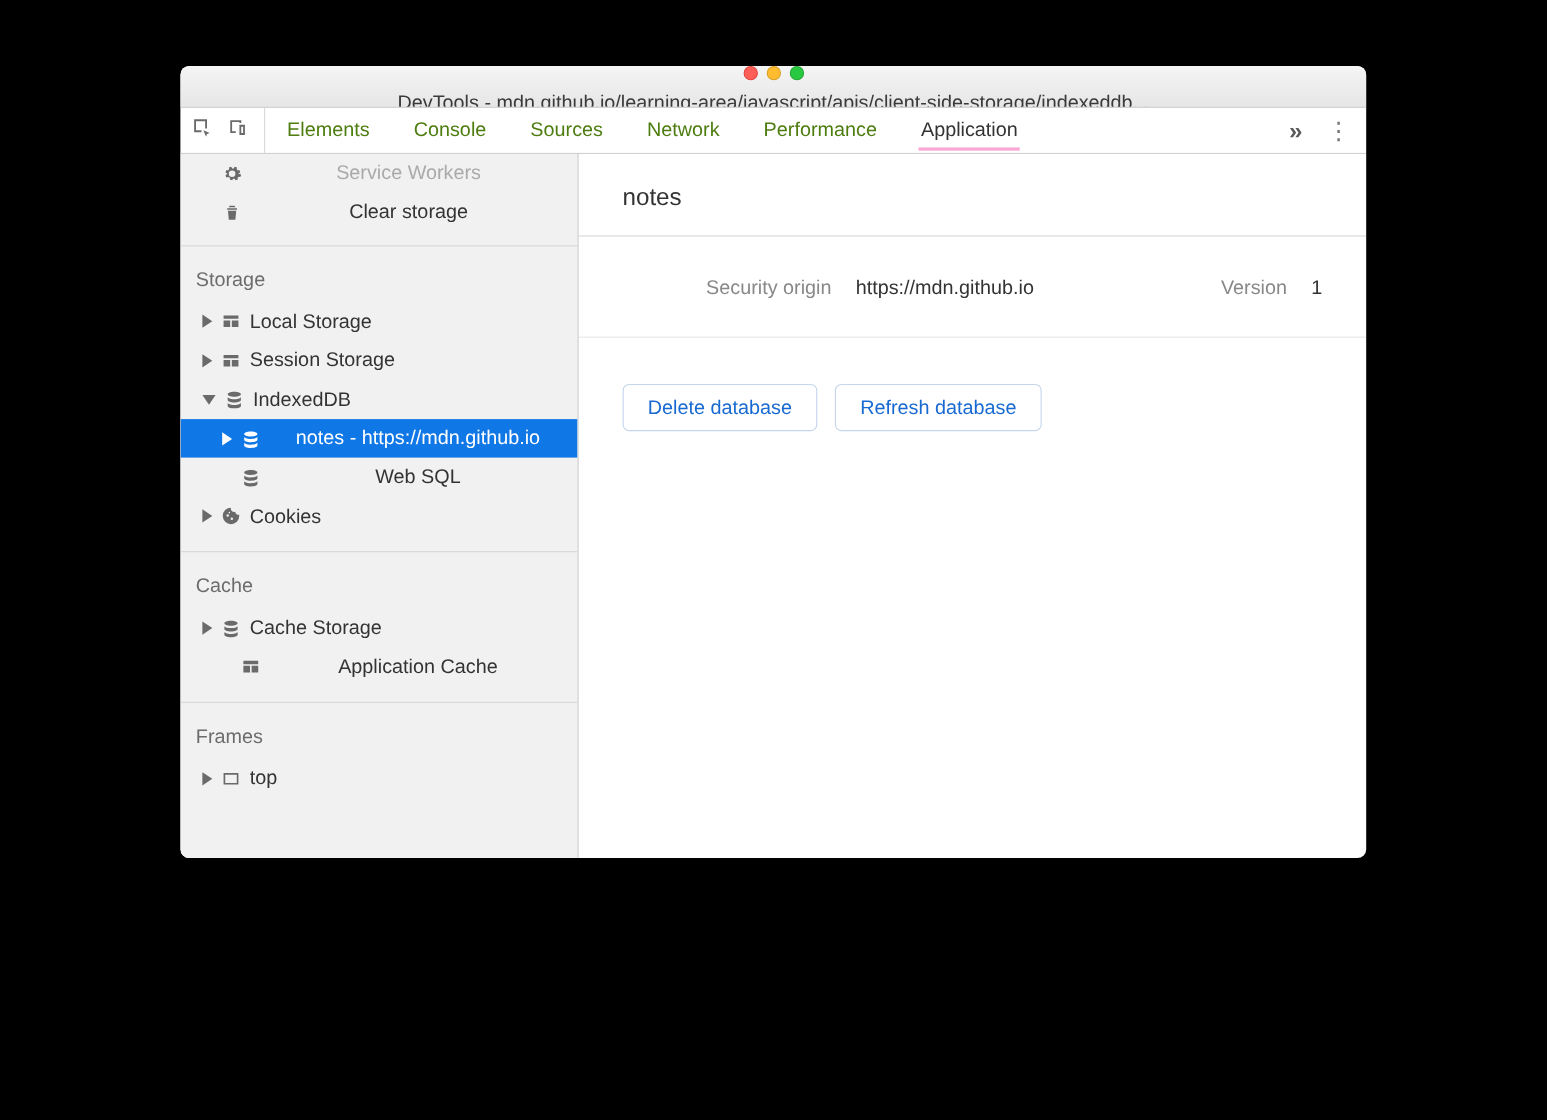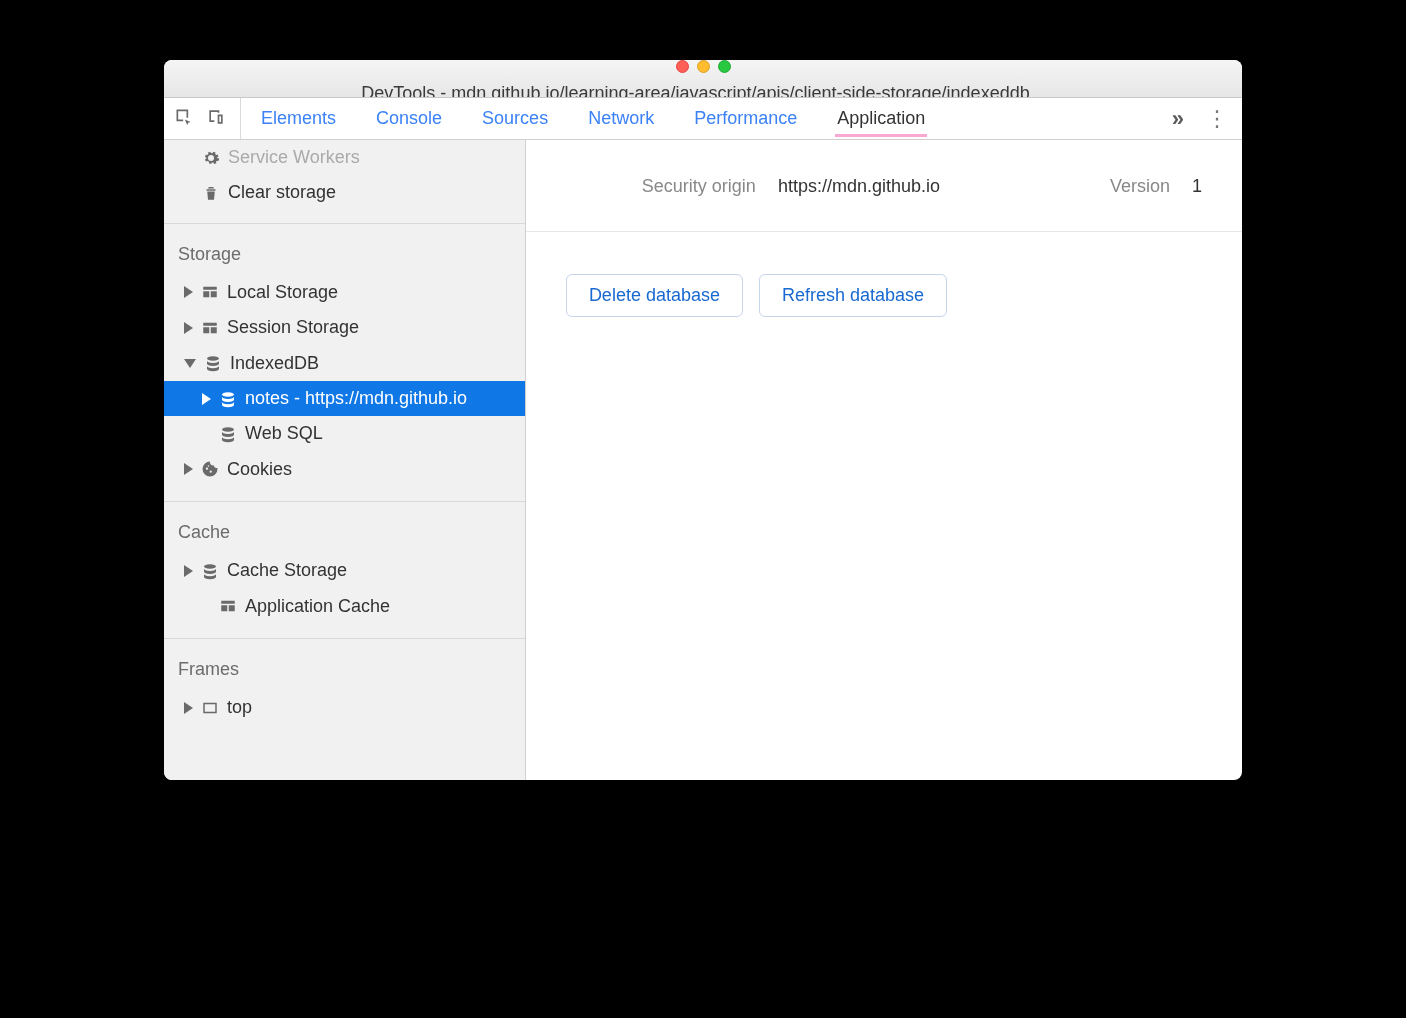--- a/index.html
+++ b/index.html
@@ -53,21 +53,21 @@
     display:flex;
     align-items:stretch;
     padding: 0 10px;
   }
   .tabstrip .tool-icons {
     display:flex; align-items:center; gap:12px; padding-right:14px;
     border-right:1px solid #d9d9d9; margin-right:18px;
   }
   .tool-icons svg { width:20px; height:20px; fill:#6a6a6a; }
   .tabs { display:flex; align-items:center; gap:36px; flex:1; }
-  .tab { color:#3b82f6; font-size:18px; cursor:pointer; padding:8px 2px;}
+  .tab { color:#4d7c0f; font-size:18px; cursor:pointer; padding:8px 2px;}
   .tab.active { color:#333; border-bottom:3px solid #f9a8d4; padding-bottom:5px; }
   .tab-right { display:flex; align-items:center; gap:18px; padding-left:10px; color:#5a5a5a;}
   .tab-right .chevrons { font-size:22px; font-weight:600; cursor:pointer;}
   .tab-right .kebab { font-size:22px; color:#777; padding:0 4px; cursor:pointer;}
 
   .panes { display:flex; height: 640px; }
   .sidebar {
     width: 430px;
     background:#f1f1f1;
     border-right:1px solid #d0d0d0;
@@ -80,21 +80,21 @@
   .section:last-child { border-bottom:none; }
   .section-title {
     color:#6c6c6c; font-size:18px; padding:8px 14px 10px 14px;
   }
   .row {
     display:flex; align-items:center; gap:8px;
     padding:6px 10px 6px 20px; cursor:pointer;
     line-height:1.3;
   }
   .row.indent1 { padding-left:20px; }
-  .row.indent2 { padding-left:38px; }
+  .row.indent2 { padding-left:38px;text-align:center; }
   .row.selected { background:#1077e6; color:#fff; }
   .row.selected .tri, .row.selected svg { fill:#fff; color:#fff;}
   .tri {
     width:0;height:0;border-style:solid;
     border-width:6px 0 6px 9px;
     border-color: transparent transparent transparent #6a6a6a;
     flex-shrink:0;
   }
   .tri.open {
     border-width:9px 6px 0 6px;
@@ -272,20 +272,21 @@
           <span class="tri"></span>
           <svg class="icon" viewBox="0 0 24 24">
               <path d="M3 5h18v14H3V5zm2 2v10h14V7H5z"></path>
             </svg>
           <span class="row-label">top</span>
         </div>
       </div>
     </div>
 
     <div class="main">
+      <div class="main-header">notes</div>
       <div class="main-body">
         <div class="kv-row">
           <div class="kv-key">Security origin</div>
           <div class="kv-val">https://mdn.github.io</div>
         </div>
         <div class="kv-row">
           <div class="kv-key">Version</div>
           <div class="kv-val">1</div>
         </div>
       </div>

